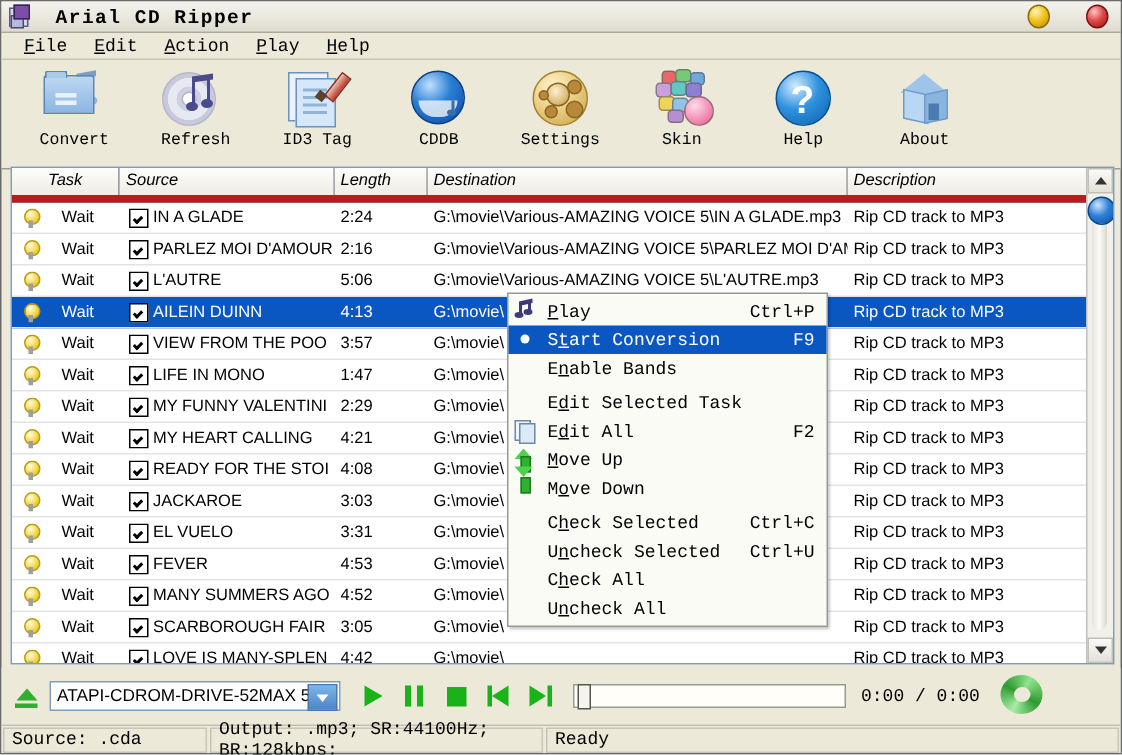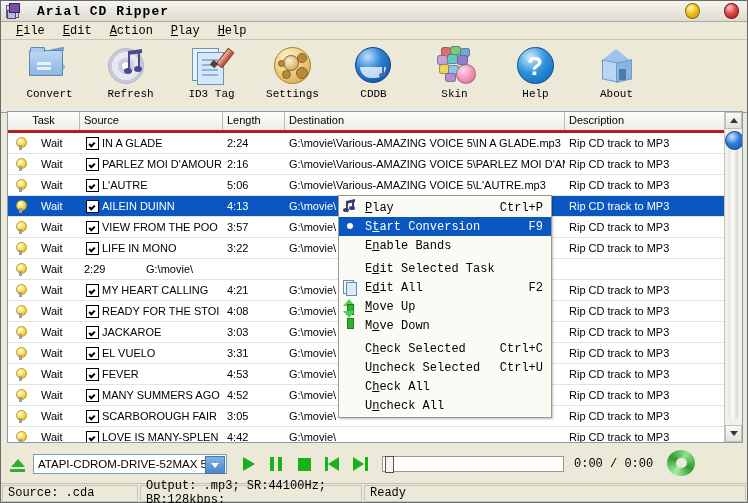--- a/index.html
+++ b/index.html
@@ -105,21 +105,21 @@
 
   .house{position:absolute;left:6px;top:5px;width:32px;height:31px;}
   .house .roof{position:absolute;left:0;top:0;width:0;height:0;border-left:16px solid transparent;border-right:16px solid transparent;border-bottom:13px solid #9ec4ec;}
   .house .bodyl{position:absolute;left:2px;top:12px;width:15px;height:18px;background:#b9d6f2;border:1px solid #6d9cc9;transform:skewY(12deg);}
   .house .bodyr{position:absolute;left:16px;top:12px;width:14px;height:18px;background:#8ab4de;border:1px solid #6d9cc9;transform:skewY(-12deg);}
   .house .door{position:absolute;left:19px;top:20px;width:7px;height:11px;background:#4a7cb0;}
 
   
   .listwrap{position:absolute;left:6px;top:110px;width:736px;height:332px;
     background:#fff;border:1px solid #7f9db9;box-sizing:border-box;overflow:hidden;}
-  .hdr{display:flex;height:18px;background:#0f172a;border-bottom:3px solid #b91c1c;}
+  .hdr{display:flex;height:18px;background:#0f172a;border-bottom:5px solid #b91c1c;font-style:italic;}
   .hdr div{font-size:11px;color:#000;padding:2px 0 0 4px;box-sizing:border-box;
            border-right:1px solid #b8b8b8;background:linear-gradient(to bottom,#fdfdfb,#eeece4);}
   .c-task{width:72px;text-align:center;padding-left:0 !important;}
   .c-src{width:143px;}
   .c-len{width:62px;}
   .c-dst{width:280px;}
   .c-desc{width:162px;border-right:none !important;}
 
   .rows{position:relative;height:313px;overflow:hidden;}
   .row{display:flex;height:20px;align-items:center;border-bottom:1px solid #e3e3e3;font-size:11px;color:#000;}
@@ -290,38 +290,38 @@
           </span>
         <span class="pen">
             <i class="body"></i>
             <i class="tip"></i>
           </span>
       </div>
       <div class="lbl">ID3 Tag</div>
     </div>
     <div class="tool">
       <div class="ic">
+        <span class="globe">
+            <i class="wave"></i>
+            <i class="wn"></i>
+          </span>
+      </div>
+      <div class="lbl">CDDB</div>
+    </div>
+    <div class="tool">
+      <div class="ic">
         <span class="gear">
             <i class="c big"></i>
             <i class="c d1"></i>
             <i class="c d2"></i>
             <i class="c d3"></i>
             <i class="c d4"></i>
           </span>
       </div>
       <div class="lbl">Settings</div>
-    </div>
-    <div class="tool">
-      <div class="ic">
-        <span class="globe">
-            <i class="wave"></i>
-            <i class="wn"></i>
-          </span>
-      </div>
-      <div class="lbl">CDDB</div>
     </div>
     <div class="tool">
       <div class="ic">
         <span class="skin">
           <span style="left:6px;top:1px;width:8px;height:8px;background:#e46a6a;"></span>
           <span style="left:15px;top:0px;width:9px;height:7px;background:#77c97a;"></span>
           <span style="left:25px;top:2px;width:8px;height:7px;background:#6fa8dd;"></span>
           <span style="left:2px;top:9px;width:9px;height:8px;background:#c9a0dd;"></span>
           <span style="left:12px;top:8px;width:9px;height:8px;background:#63c7c2;"></span>
           <span style="left:22px;top:9px;width:9px;height:8px;background:#8d7fd4;"></span>
@@ -446,31 +446,35 @@
             <span class="bulb">
               <i class="g"></i>
               <i class="b"></i>
             </span>
             <span>Wait</span>
           </div>
           <div class="cell src">
             <span class="chk"></span>
             <span>LIFE IN MONO</span>
           </div>
-          <div class="cell len">3:22</div>
-          <div class="cell dst">G:\movie\</div>
-          <div class="cell desc">Rip CD track to MP3</div>
-        </div>
-        <div class="row">
-          <div class="cell task">
-            <span class="bulb">
-              <i class="g"></i>
-              <i class="b"></i>
-            </span>
-            <span>Wait</span>
+          <div class="cell len">1:47</div>
+          <div class="cell dst">G:\movie\</div>
+          <div class="cell desc">Rip CD track to MP3</div>
+        </div>
+        <div class="row">
+          <div class="cell task">
+            <span class="bulb">
+              <i class="g"></i>
+              <i class="b"></i>
+            </span>
+            <span>Wait</span>
+          </div>
+          <div class="cell src">
+            <span class="chk"></span>
+            <span>MY FUNNY VALENTINI</span>
           </div>
           <div class="cell len">2:29</div>
           <div class="cell dst">G:\movie\</div>
           <div class="cell desc">Rip CD track to MP3</div>
         </div>
         <div class="row">
           <div class="cell task">
             <span class="bulb">
               <i class="g"></i>
               <i class="b"></i>

